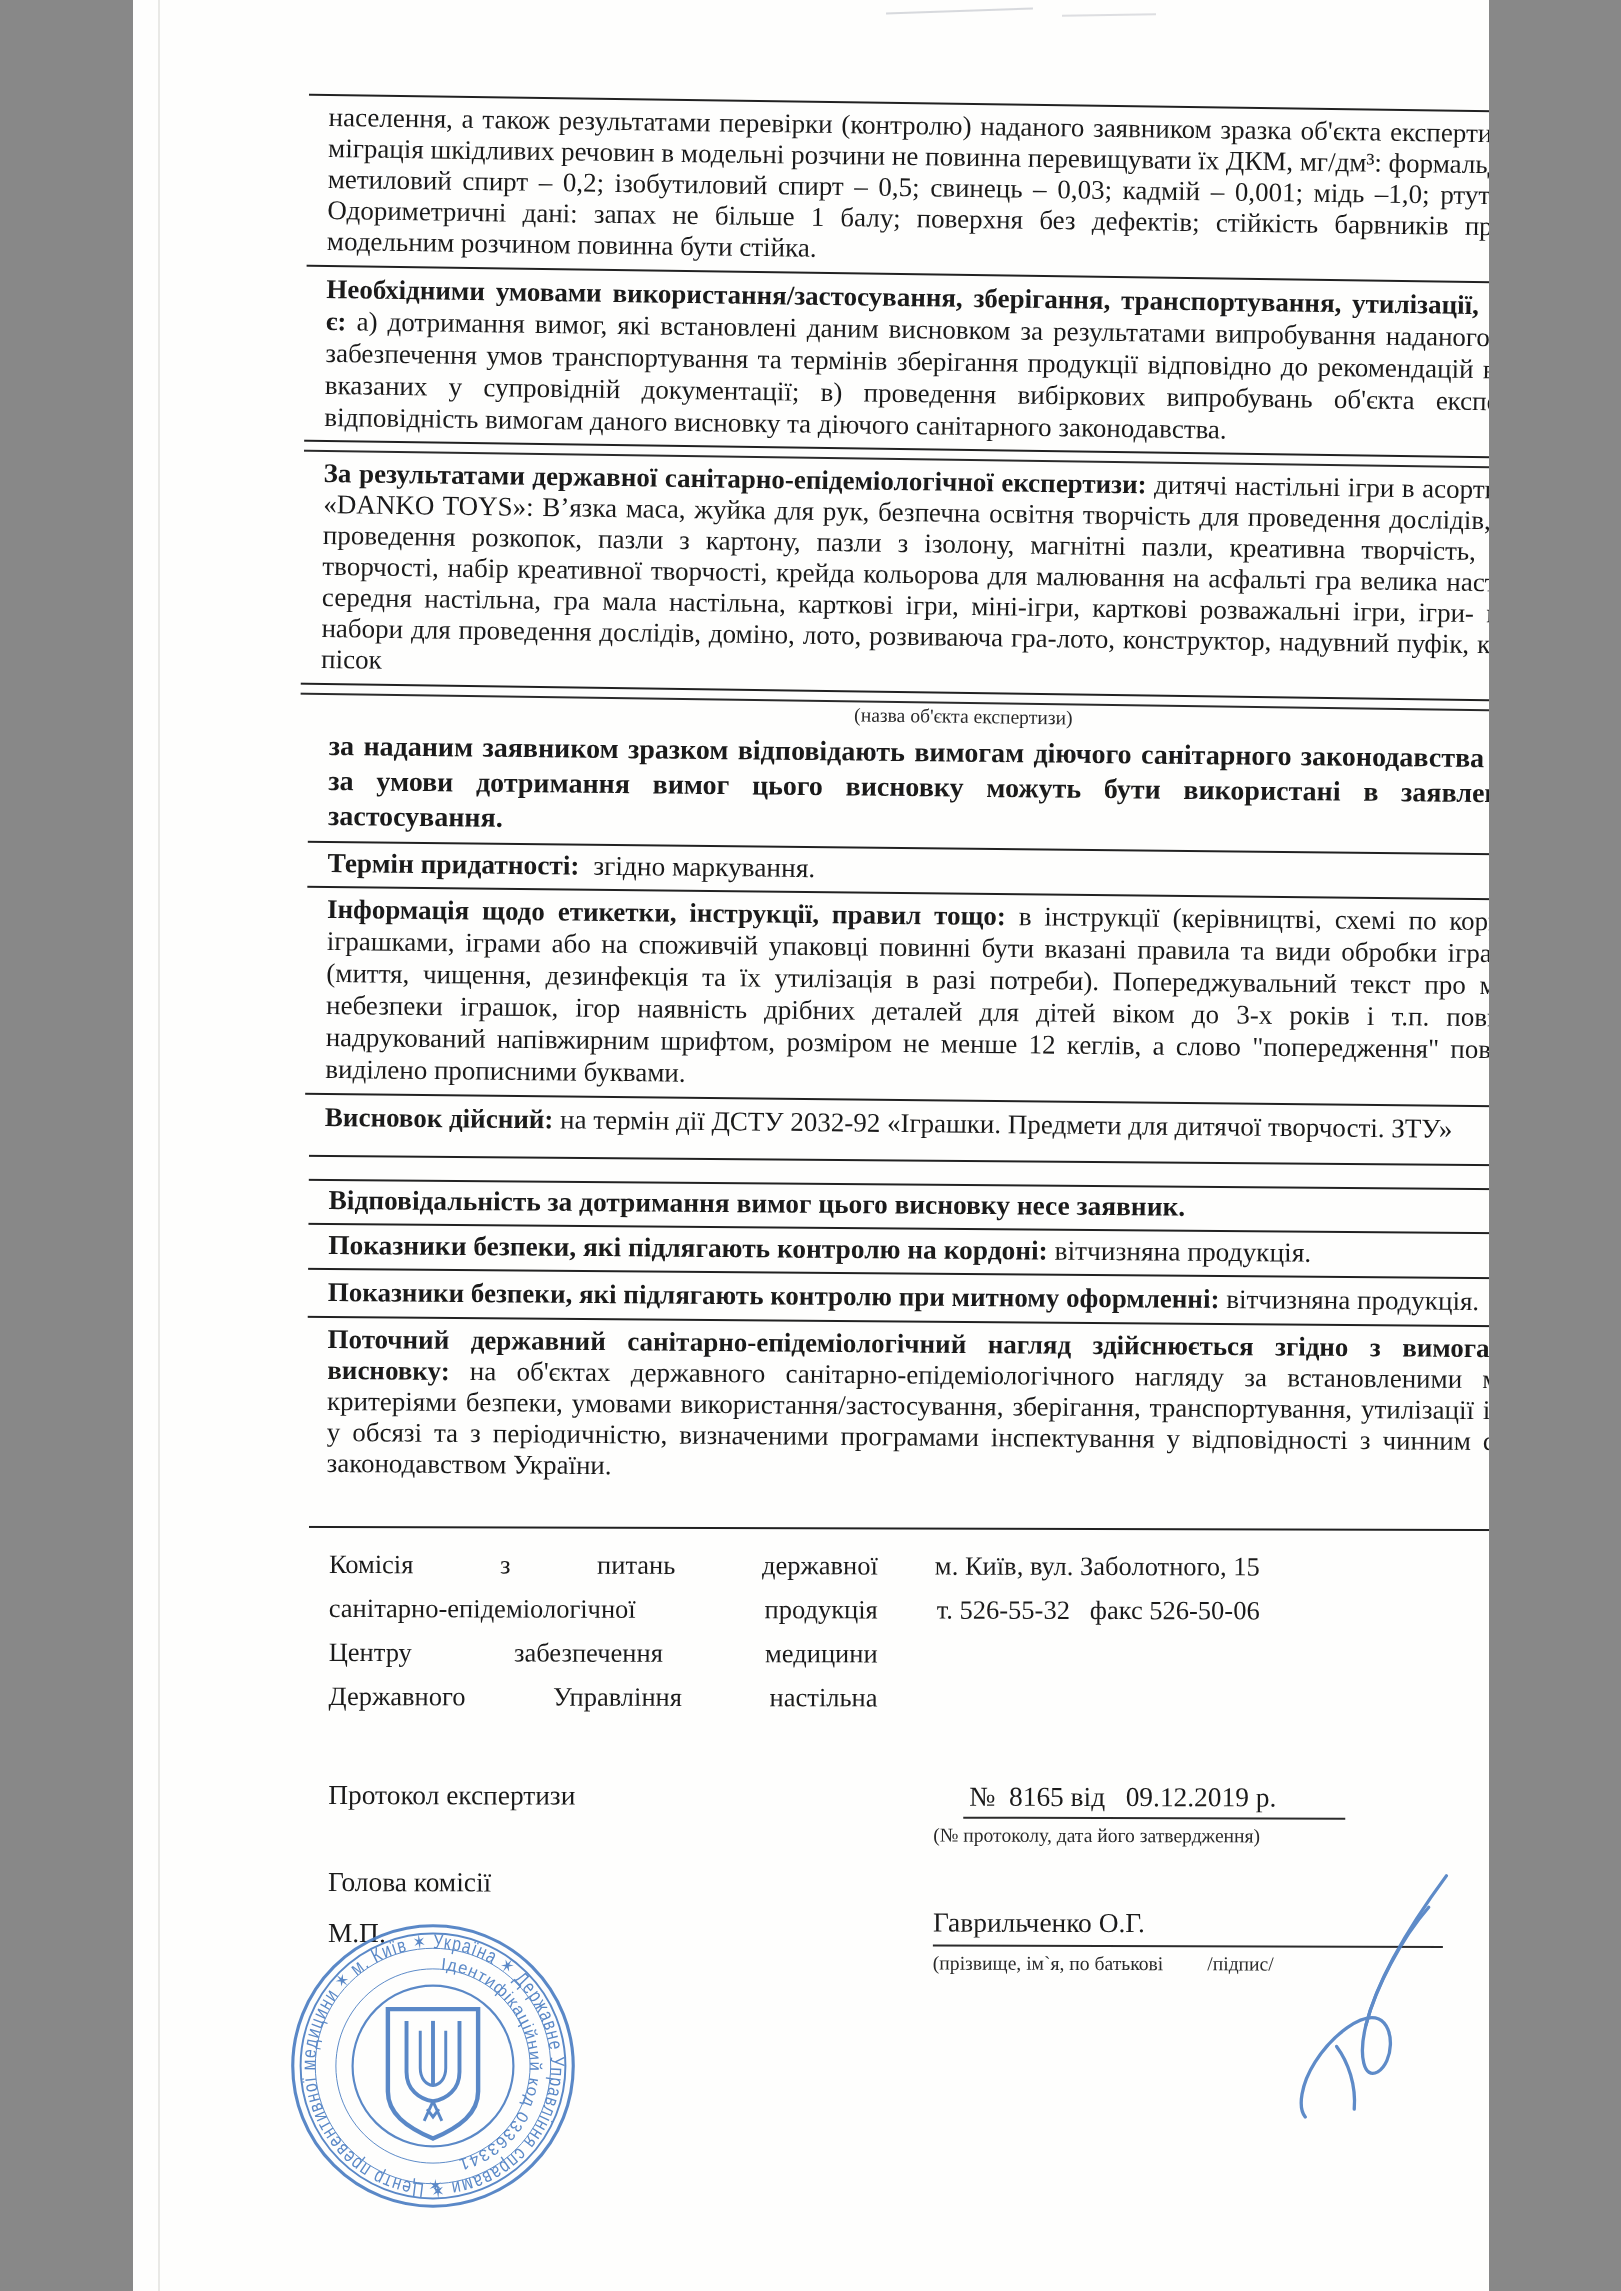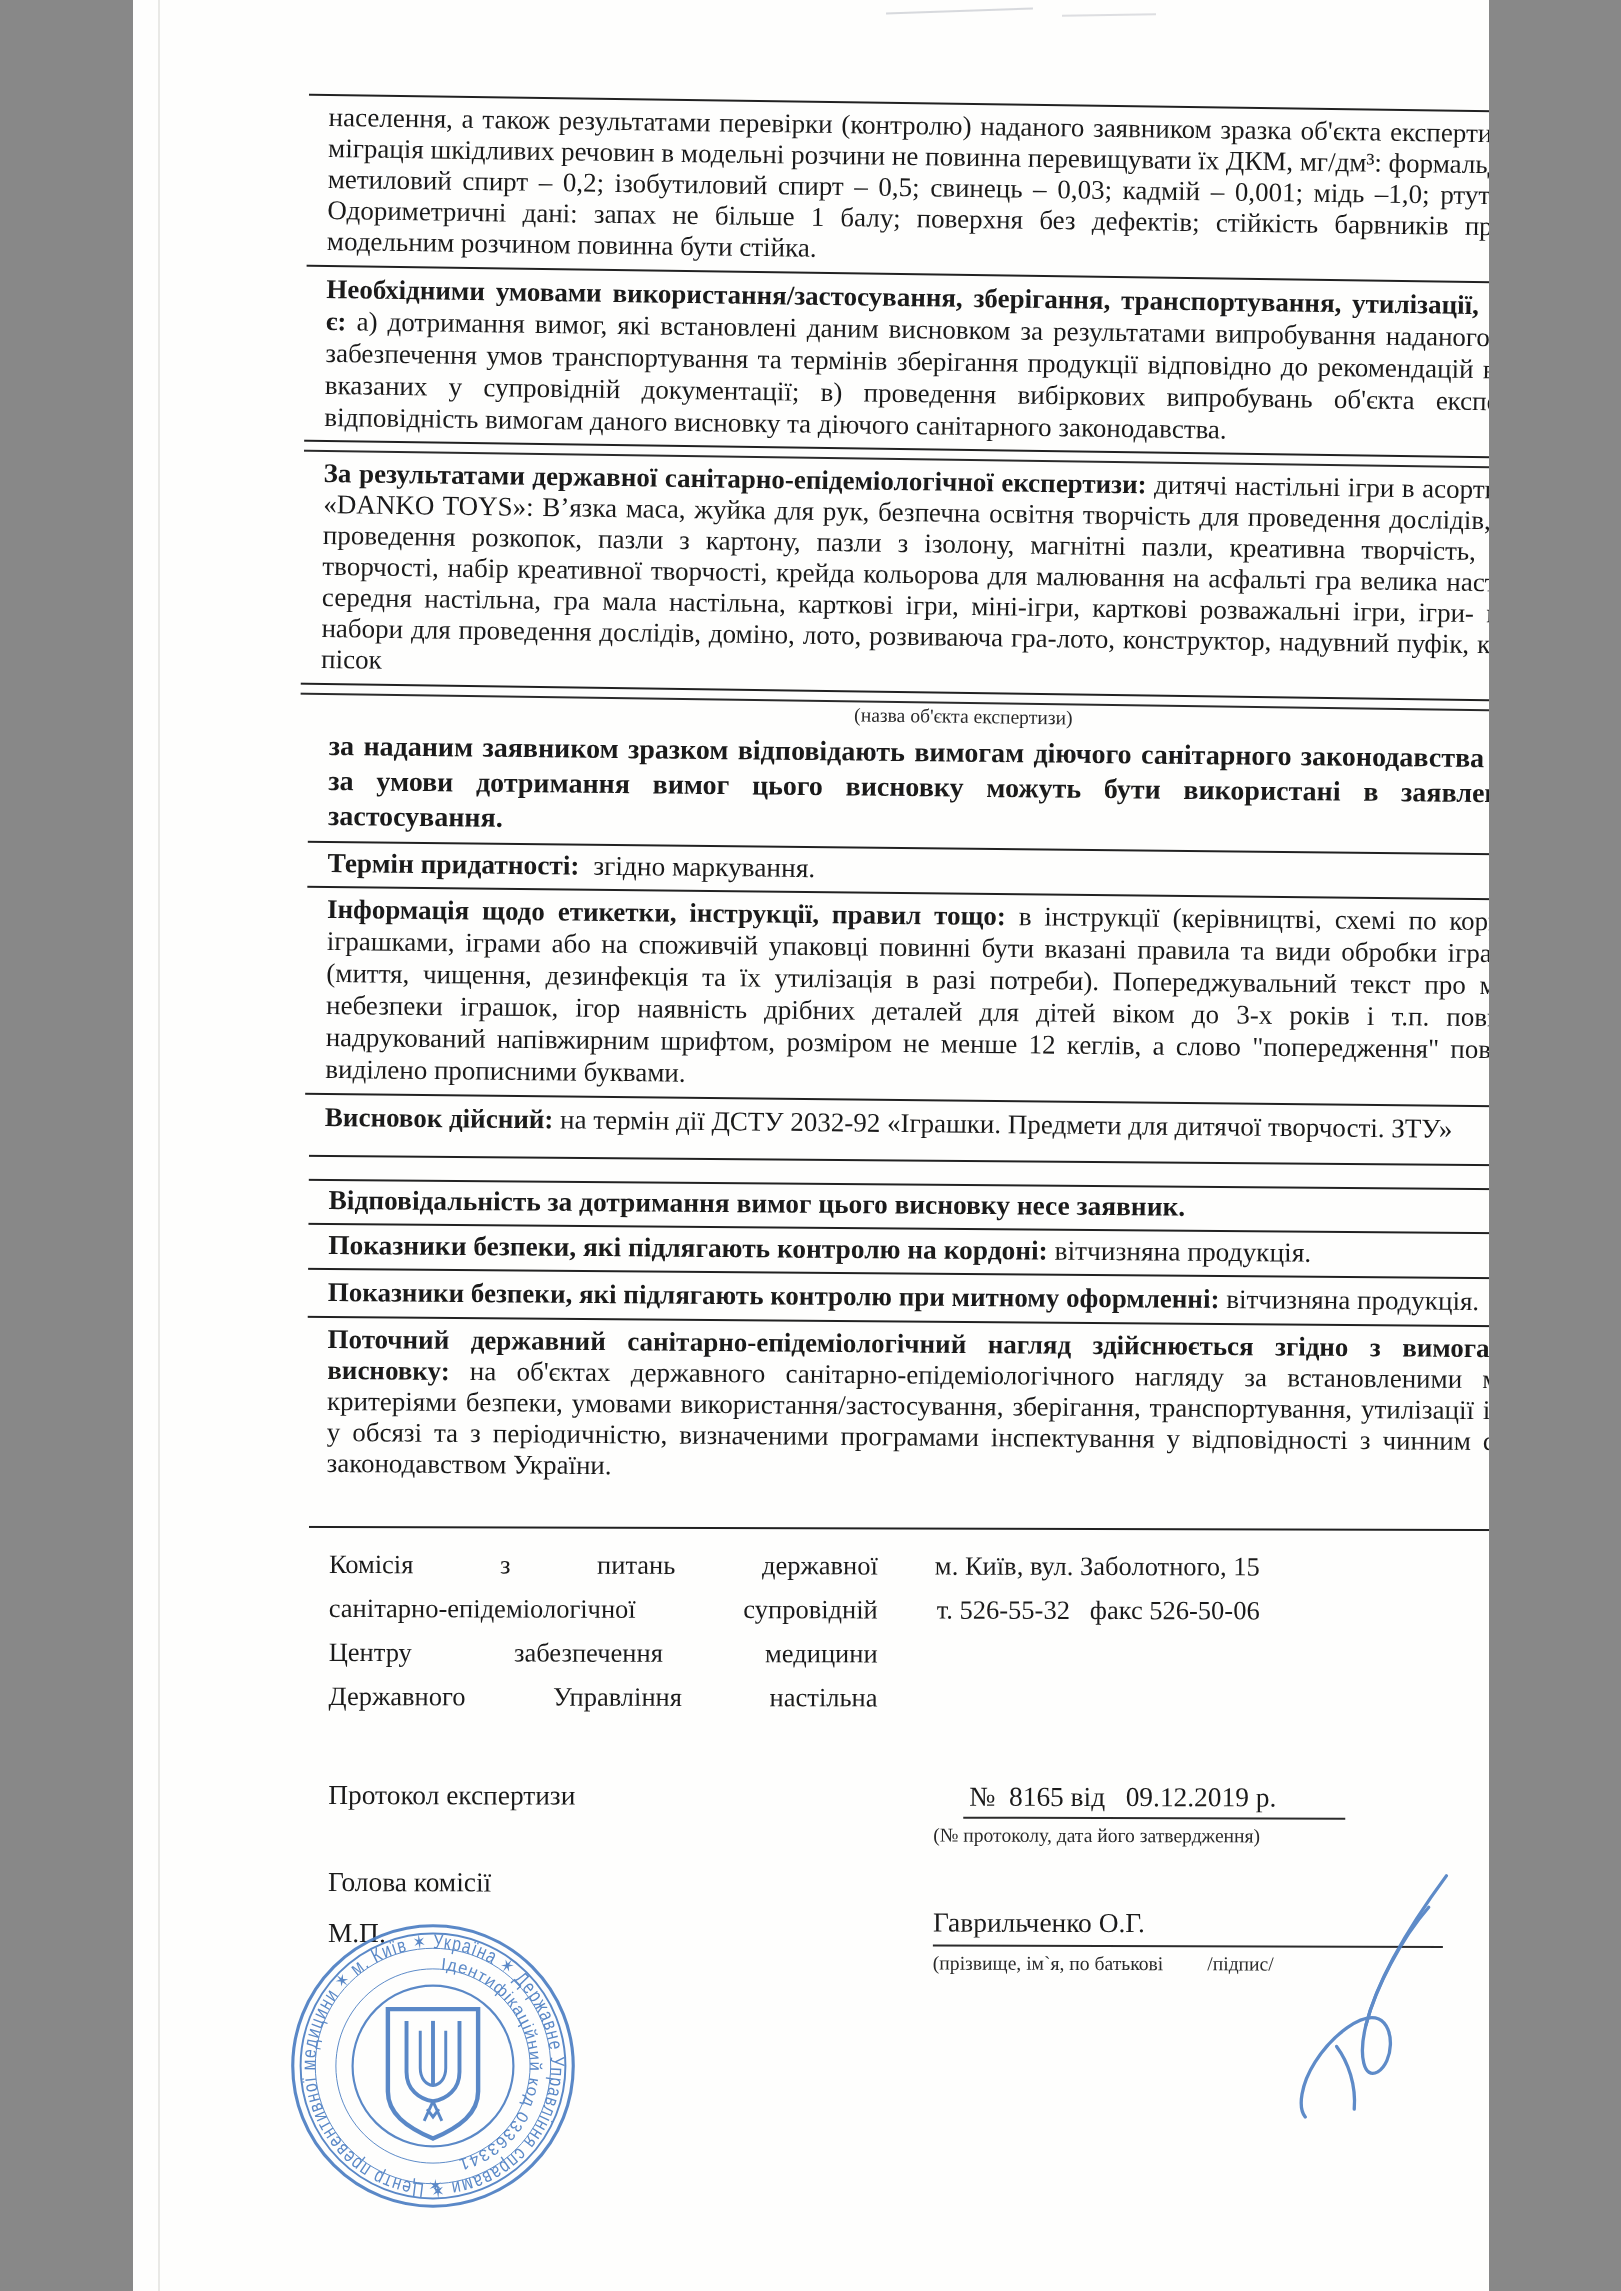--- a/index.html
+++ b/index.html
@@ -111,21 +111,21 @@
       <div class="cols">
         <div class="col-left">
           <div class="jline">
             <span>Комісія</span>
             <span>з</span>
             <span>питань</span>
             <span>державної</span>
           </div>
           <div class="jline">
             <span>санітарно-епідеміологічної</span>
-            <span>супровідній</span>
+            <span>продукція</span>
           </div>
           <div class="jline">
             <span>Центру</span>
             <span>забезпечення</span>
             <span>медицини</span>
           </div>
           <div class="jline">
             <span>Державного</span>
             <span>Управління</span>
             <span>настільна</span>

